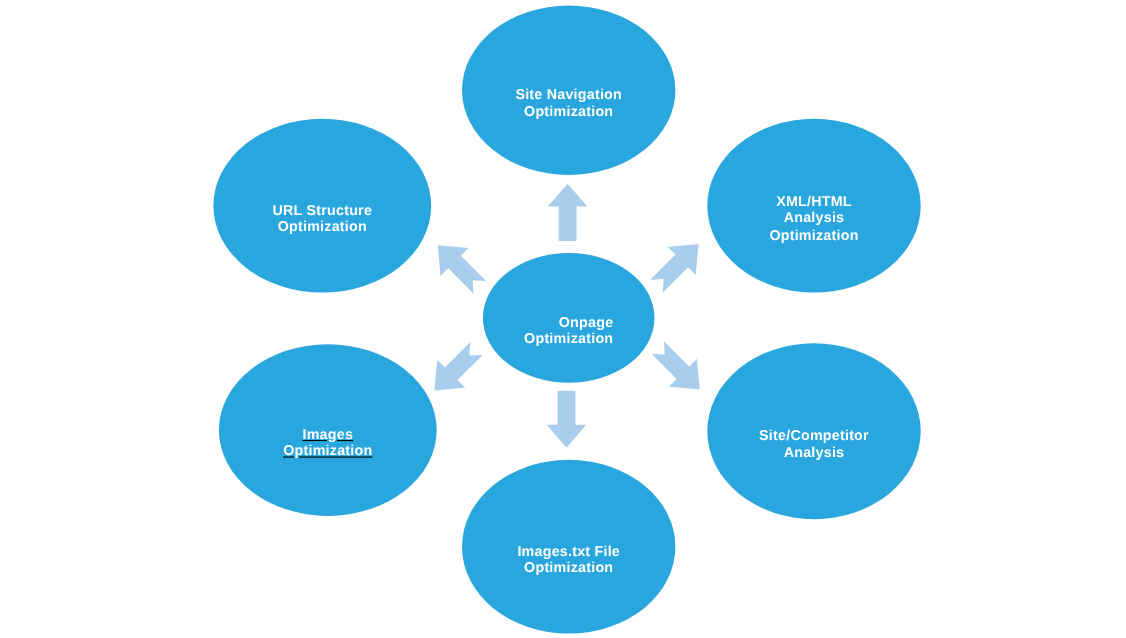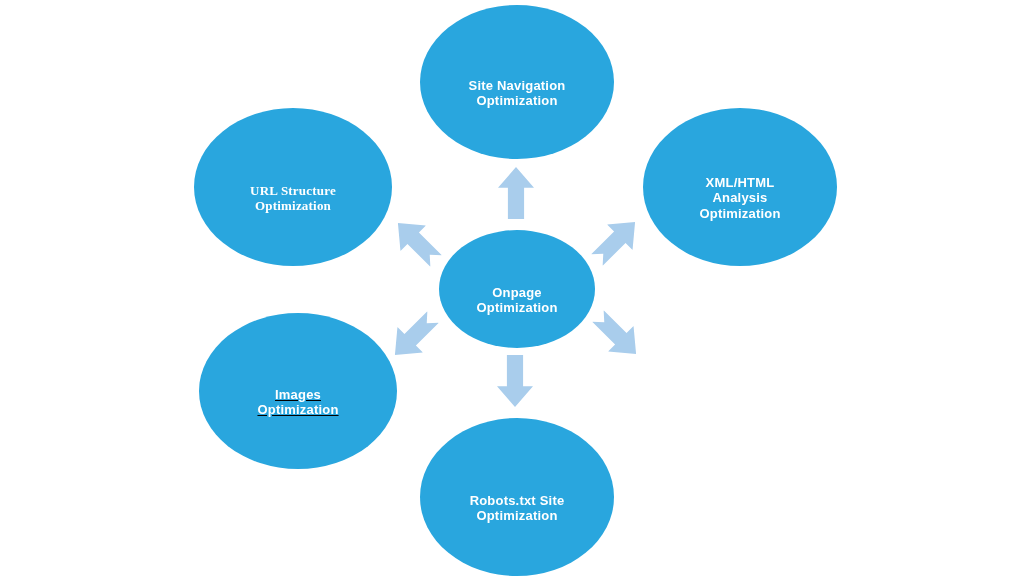--- a/index.html
+++ b/index.html
@@ -28,24 +28,25 @@
     color: var(--text-color, #ffffff);
     font-weight: bold;
     font-size: 13px;
     line-height: 1.18;
     white-space: pre-line;
     letter-spacing: 0.2px;
     margin-top: 22px;
   }
   .node.hub .node-label {
     font-size: 13px;
+    text-align: right;
   }
   
   .node.top          { left: 420px; top: 5px;   width: 194px; height: 154px; }
-  .node.upper-left   { left: 194px; top: 108px; width: 198px; height: 158px; font-family: Liberation Serif, serif; }
+  .node.upper-left   { left: 194px; top: 108px; width: 198px; height: 158px; }
   .node.upper-right  { left: 643px; top: 108px; width: 194px; height: 158px; }
   .node.hub          { left: 439px; top: 230px; width: 156px; height: 118px; }
   .node.lower-left   { left: 199px; top: 313px; width: 198px; height: 156px; text-decoration: underline; }
   .node.lower-right  { left: 643px; top: 312px; width: 194px; height: 160px; }
   .node.bottom       { left: 420px; top: 418px; width: 194px; height: 158px; }
 
   .arrow {
     position: absolute;
     color: var(--arrow-color, #a9cdec);
   }
@@ -76,23 +77,27 @@
     <div class="node-label">XML/HTML
 Analysis
 Optimization</div>
   </div>
 
   <div class="node lower-left">
     <div class="node-label">Images
 Optimization</div>
   </div>
 
+  <div class="node lower-right">
+    <div class="node-label">Site/Competitor
+Analysis</div>
+  </div>
 
   <div class="node bottom">
-    <div class="node-label">Robots.txt Site
+    <div class="node-label">Images.txt File
 Optimization</div>
   </div>
 
   <div class="node hub">
     <div class="node-label">Onpage
 Optimization</div>
   </div>
 
   <div class="arrow up">
     <svg viewBox="0 0 60 40" preserveAspectRatio="none" aria-hidden="true">

